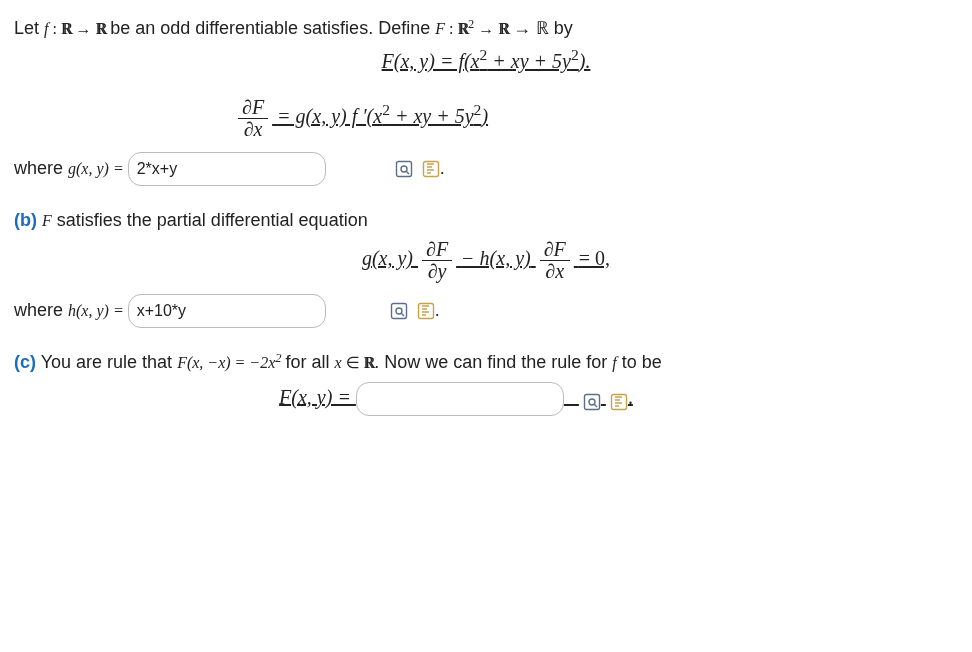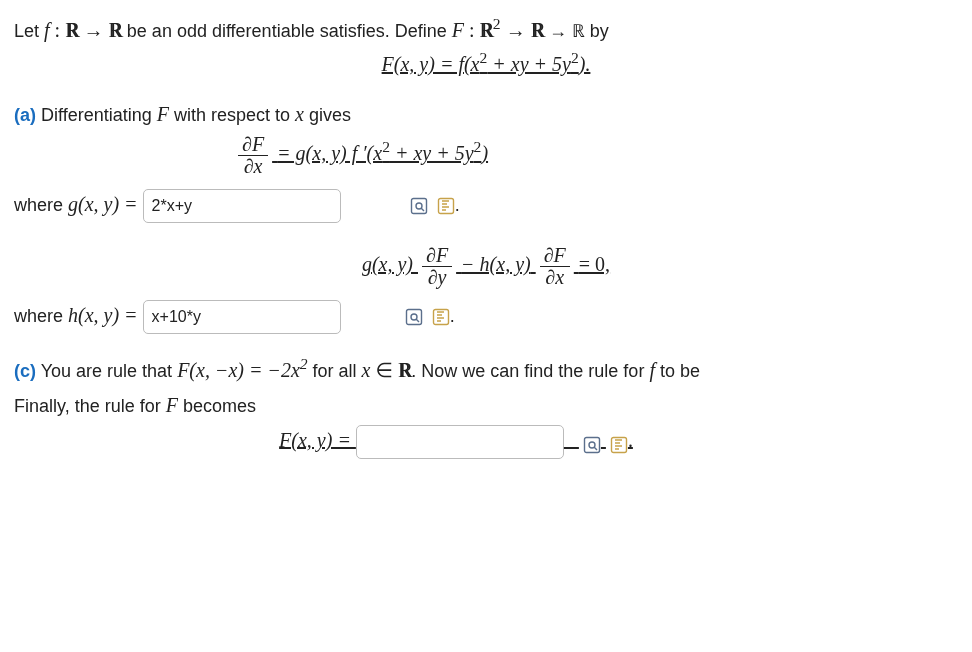--- a/index.html
+++ b/index.html
@@ -31,38 +31,38 @@
   }
   .display-eq.left { text-align: left; margin-left: 220px; }
   .frac { display:inline-block; vertical-align: middle; text-align:center; margin:0 4px; }
   .frac .num { display:block; border-bottom:1.4px solid #222; padding:0 4px; line-height:1.05;}
   .frac .den { display:block; padding:0 4px; line-height:1.05;}
   sup { font-size:0.78em; line-height:0;}
   input[type=text]{
     font-size:16px;
     padding:5px 8px;
     border:1px solid #bbb;
-    border-radius:5px;
+    border-radius:13px;
     height:22px;
     vertical-align: middle;
     font-family: Arial, sans-serif;
     color:#222;
   }
   .inp-sm { width: 180px; }
   .inp-md { width: 190px; }
   .iconbtn {
     display:inline-block;
     width:18px; height:18px;
     vertical-align: middle;
     margin-left:4px;
     position:relative;
   }
   .iconbtn svg { width:18px; height:18px; }
   .row { margin: 6px 0; }
-  .inline-eq { font-family:"Cambria Math","Times New Roman",serif; font-size:20px;text-align:right; }
+  .inline-eq { font-family:"Cambria Math","Times New Roman",serif; font-size:16px;text-align:right; }
   .bbR {
     font-family: "Cambria Math","Times New Roman",serif;
     position: relative;
     display: inline-block;
   }
   .bbR::after{
     content:"R";
     position:absolute;
     left:1.5px; top:0;
     font-family:inherit;
@@ -83,28 +83,20 @@
     <span class="math-it">F</span>&nbsp;:&nbsp;<span class="bbR">R</span><sup>2</sup>&nbsp;→&nbsp;<span class="bbR">R</span>
   </span>
   <span> → ℝ by</span>
 </div>
 
 <div class="display-eq">
   <span class="math-it">F(x, y) = f(x</span><sup>2</sup><span class="math-it"> + xy + 5y</span><sup>2</sup><span class="math-it">).</span>
 </div>
 
 <div class="part-block">
-  <div class="row">
-    <span class="blue-label">(a)</span>
-    <span> Differentiating </span>
-    <span class="math-it inline-eq">F</span>
-    <span> with respect to </span>
-    <span class="math-it inline-eq">x</span>
-    <span> gives</span>
-  </div>
   <div class="display-eq left">
     <span class="frac">
       <span class="num math-it">∂F</span>
       <span class="den math-it">∂x</span>
     </span>
     <span class="math-it"> = g(x, y) f ′(x</span><sup>2</sup><span class="math-it"> + xy + 5y</span><sup>2</sup><span class="math-it">)</span>
   </div>
   <div class="row">
     <span>where </span>
     <span class="inline-eq math-it">g(x, y) = </span>
@@ -120,20 +112,26 @@
     <span class="iconbtn">
       <svg viewBox="0 0 18 18">
           <rect x="1.5" y="1.5" width="15" height="15" rx="2" fill="none" stroke="#c7a24a" stroke-width="1.4"></rect>
           <path d="M5 4 L12 4 M5 7 L10 7 M5 10 L12 10 M5 13 L9 13" stroke="#c7a24a" stroke-width="1.3"></path>
         </svg>
     </span><span>.</span>
   </div>
 </div>
 
 <div class="part-block">
+  <div class="row">
+    <span class="blue-label">(b)</span>
+    <span> </span>
+    <span class="math-it inline-eq">F</span>
+    <span> satisfies the partial differential equation</span>
+  </div>
   <div class="display-eq">
     <span class="math-it">g(x, y)</span>
     <span class="frac">
       <span class="num math-it">∂F</span>
       <span class="den math-it">∂y</span>
     </span>
     <span class="math-it"> − h(x, y)</span>
     <span class="frac">
       <span class="num math-it">∂F</span>
       <span class="den math-it">∂x</span>
@@ -164,25 +162,20 @@
 <div class="part-block">
   <div class="row">
     <span class="blue-label">(c)</span>
     <span>  You are rule that  </span>
     <span class="inline-eq math-it nowrap">
       <span>F(x, −x) = −2x</span><sup>2</sup>
     </span>
     <span>  for all </span>
     <span class="inline-eq nowrap"><span class="math-it">x</span> ∈ <span class="bbR">R</span></span><span>. Now we can find the rule for </span><span class="inline-eq math-it">f</span><span>   to be</span>
   </div>
-  <div class="row">
-    <span>Finally, the rule for  </span>
-    <span class="inline-eq math-it">F</span>
-    <span>  becomes</span>
-  </div>
   <div class="display-eq" style="margin-left:-60px">
     <span class="math-it">F(x, y) = </span>
     <input type="text" class="inp-md" value="" style="">
     &nbsp;
     <span class="iconbtn">
       <svg viewBox="0 0 18 18">
           <rect x="1.5" y="1.5" width="15" height="15" rx="2" fill="none" stroke="#5b6f8c" stroke-width="1.4"></rect>
           <circle cx="9" cy="9" r="3" fill="none" stroke="#5b6f8c" stroke-width="1.4"></circle>
           <line x1="11" y1="11" x2="14" y2="14" stroke="#5b6f8c" stroke-width="1.4"></line>
         </svg>

